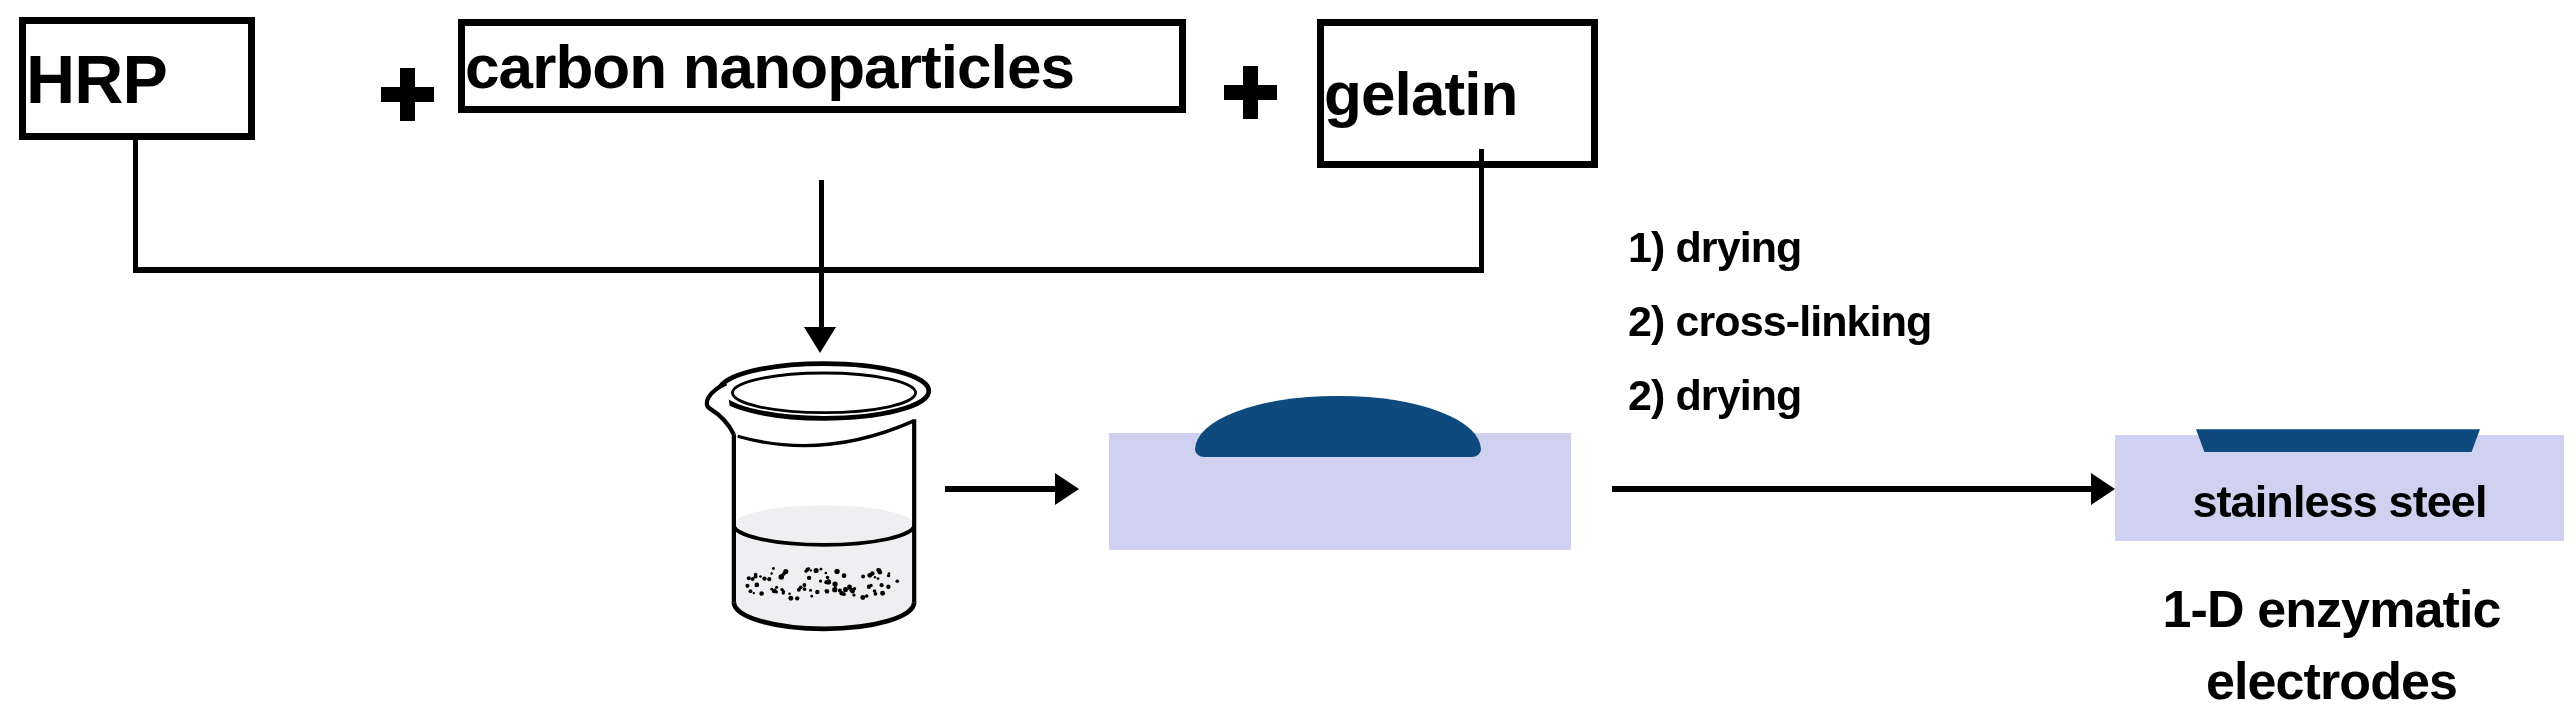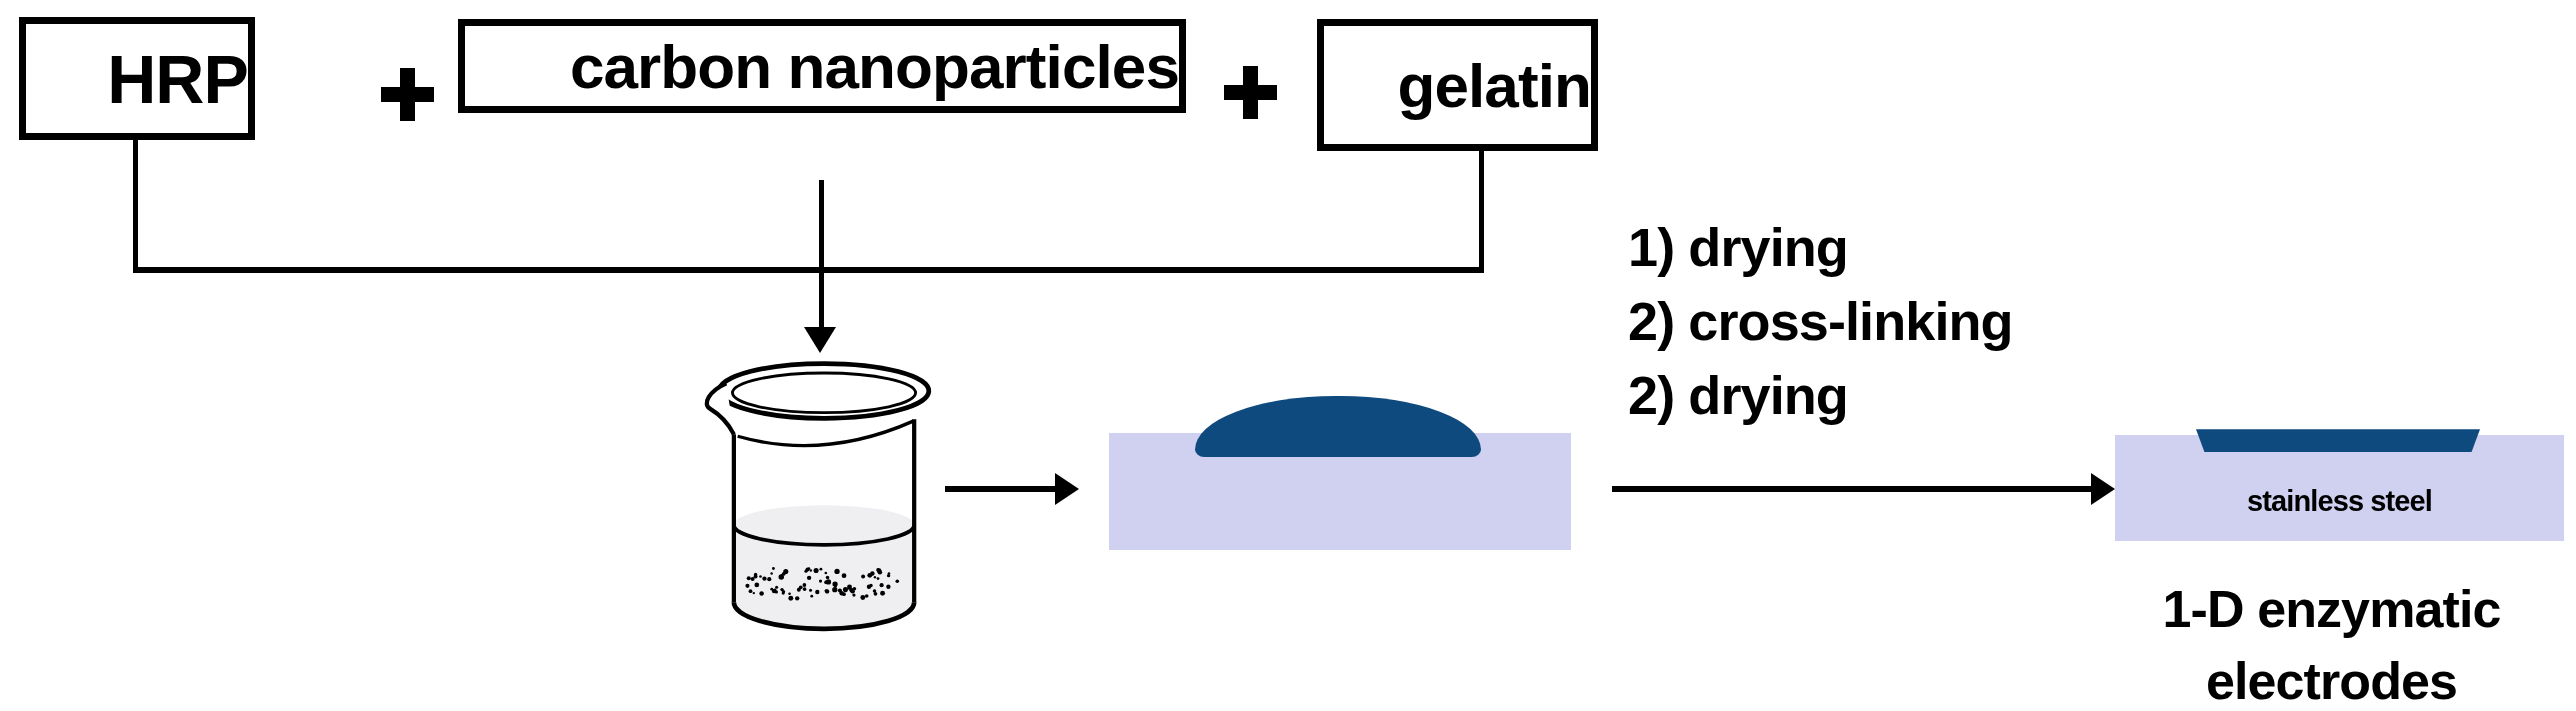--- a/index.html
+++ b/index.html
@@ -2,66 +2,66 @@
 <html style="--ink: #000000; --bg: #ffffff; --navy: #0e4a7d; --lavender: #d0d0f0; --liquid: #efeff1;font-size:15px"><head>
 <meta charset="utf-8">
 <style>
   html,body{margin:0;padding:0;background:var(--bg,#fff);}
   body{width:2576px;height:712px;overflow:hidden;
        font-family:"Liberation Sans","DejaVu Sans",sans-serif;color:var(--ink,#000);}
   .canvas{position:relative;width:2576px;height:712px;background:var(--bg,#fff);}
 
   
   .mat-box{position:absolute;box-sizing:border-box;border:7.6px solid var(--ink);
-           display:flex;align-items:center;justify-content:flex-end;
+           display:flex;align-items:center;justify-content:flex-start;
            font-weight:bold;letter-spacing:-0.9px;background:var(--bg);}
   .hrp{left:19px;top:17px;width:236px;height:123px;font-size:68px;}
   .carbon{left:458px;top:19px;width:728px;height:94px;font-size:62px;}
-  .gelatin{left:1317px;top:19px;width:281px;height:132px;font-size:62px;}
+  .gelatin{left:1317px;top:19px;width:281px;height:149px;font-size:62px;}
 
   
   .plus{position:absolute;width:53px;height:53px;}
   .plus::before{content:"";position:absolute;left:0;top:19px;width:53px;height:15px;background:var(--ink);}
   .plus::after{content:"";position:absolute;left:19px;top:0;width:15px;height:53px;background:var(--ink);}
   .plus1{left:381px;top:68px;}
   .plus2{left:1224px;top:66px;}
 
   
   .line{position:absolute;background:var(--ink);}
   .v1{left:133px;top:140px;width:4.7px;height:130px;}
   .v2{left:1479px;top:149px;width:4.7px;height:121px;}
   .h1{left:133px;top:267px;width:1351px;height:5.7px;}
   .varrow{left:819px;top:180px;width:4.7px;height:149px;}
   .tri-down{position:absolute;left:804px;top:327px;width:0;height:0;
             border-left:16px solid transparent;border-right:16px solid transparent;
             border-top:26.5px solid var(--ink);}
 
   
-  .steps{position:absolute;left:1628px;top:210px;font-size:54px;font-weight:bold;
+  .steps{position:absolute;left:1628px;top:210px;font-size:43px;font-weight:bold;
          line-height:74px;letter-spacing:-0.9px;white-space:nowrap;}
 
   
   .hline{position:absolute;height:5.7px;background:var(--ink);}
   .a1{left:945px;top:486px;width:110px;}
   .a2{left:1612px;top:486px;width:479px;}
   .tri-right{position:absolute;width:0;height:0;border-top:16px solid transparent;
              border-bottom:16px solid transparent;border-left:24.6px solid var(--ink);}
   .a1h{left:1055px;top:473px;}
   .a2h{left:2091px;top:473px;}
 
   
   .substrate{position:absolute;background:var(--lavender);}
   .s1{left:1109px;top:433px;width:462px;height:117px;}
   .dome{position:absolute;left:86px;top:-37px;width:286px;height:61px;background:var(--navy);
         border-radius:144px 144px 9.5px 9.5px / 55px 55px 7.6px 7.6px;}
   .s2{left:2115px;top:435px;width:449px;height:106px;}
   .film{position:absolute;left:81px;top:-5.7px;width:284px;height:23px;background:var(--navy);
         clip-path:polygon(0 0,100% 0,97% 100%,3% 100%);}
   .ss-label{position:absolute;left:0;top:38px;width:100%;text-align:center;
-            font-size:29px;font-weight:bold;line-height:57px;letter-spacing:-0.9px;}
+            font-size:45px;font-weight:bold;line-height:57px;letter-spacing:-0.9px;}
 
   
   .result{position:absolute;left:2114px;top:573px;width:435px;text-align:center;
           font-size:52px;font-weight:bold;line-height:72px;letter-spacing:-0.9px;}
 
   
   .beaker{position:absolute;left:698px;top:355px;}
   .beaker .stroke{fill:none;stroke:var(--ink);}
   .beaker .glass{fill:var(--bg);stroke:var(--ink);}
   .beaker .liquid{fill:var(--liquid);stroke:none;}

